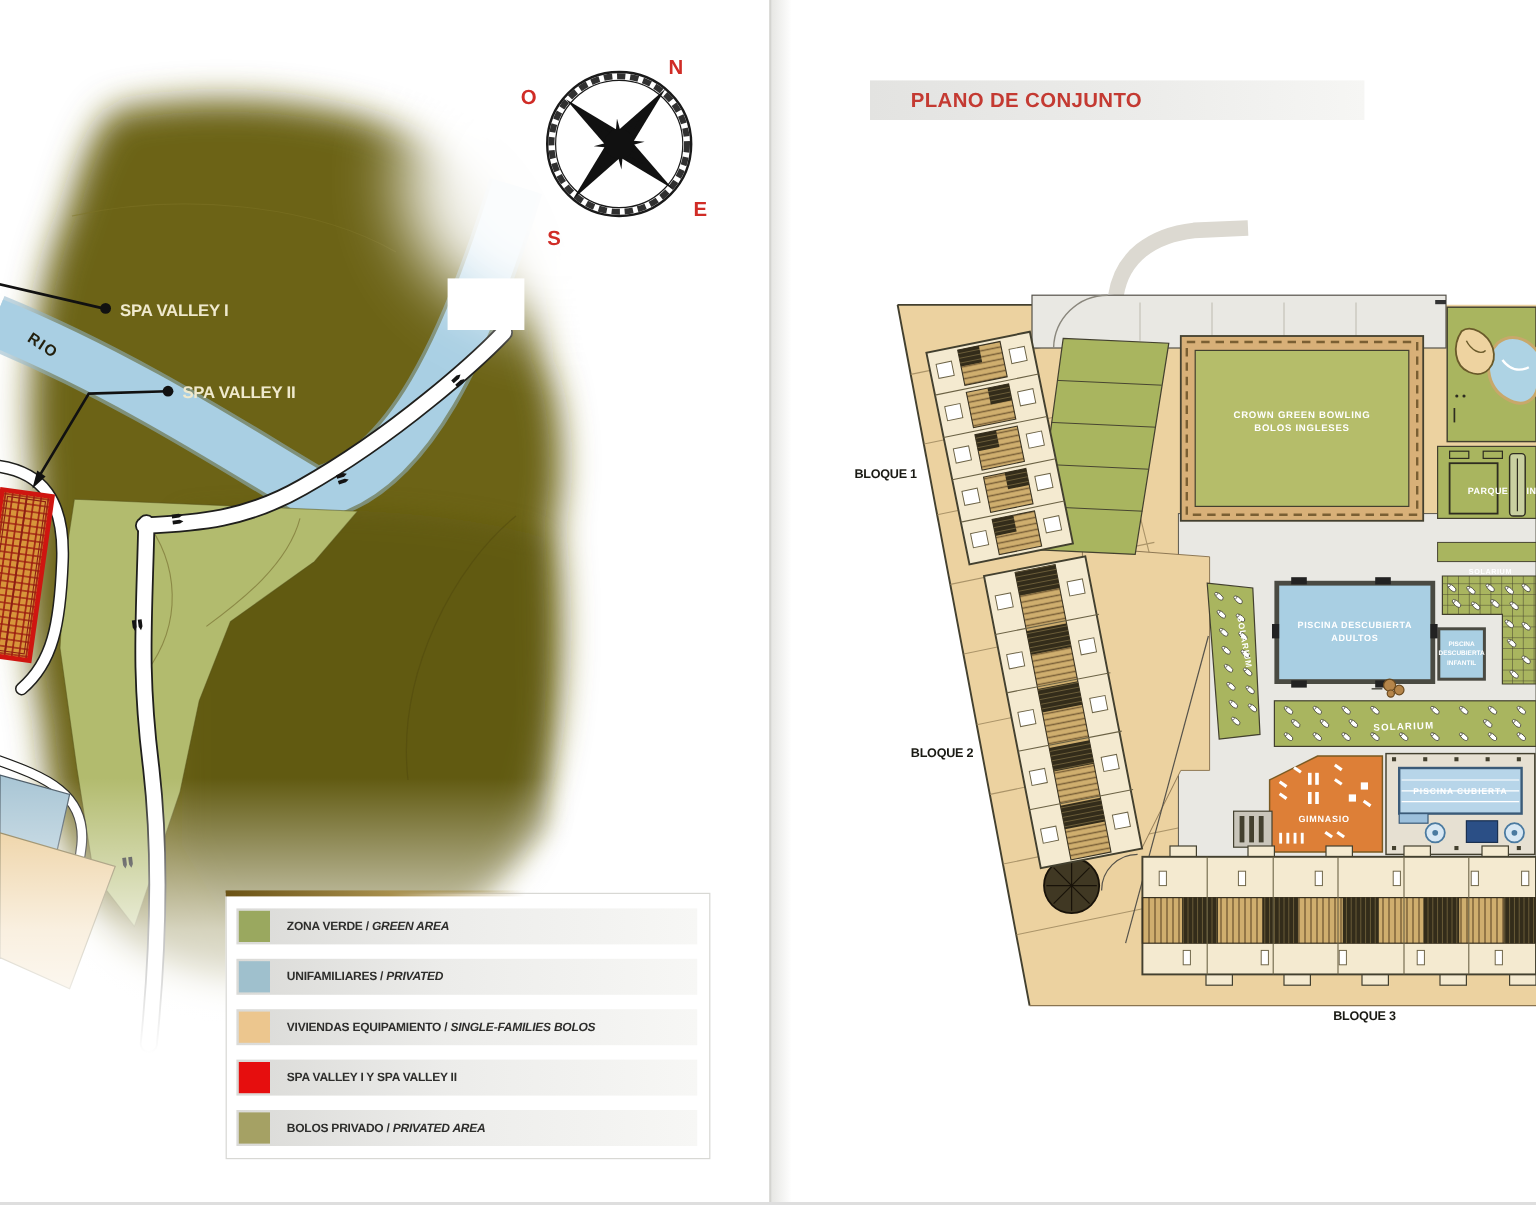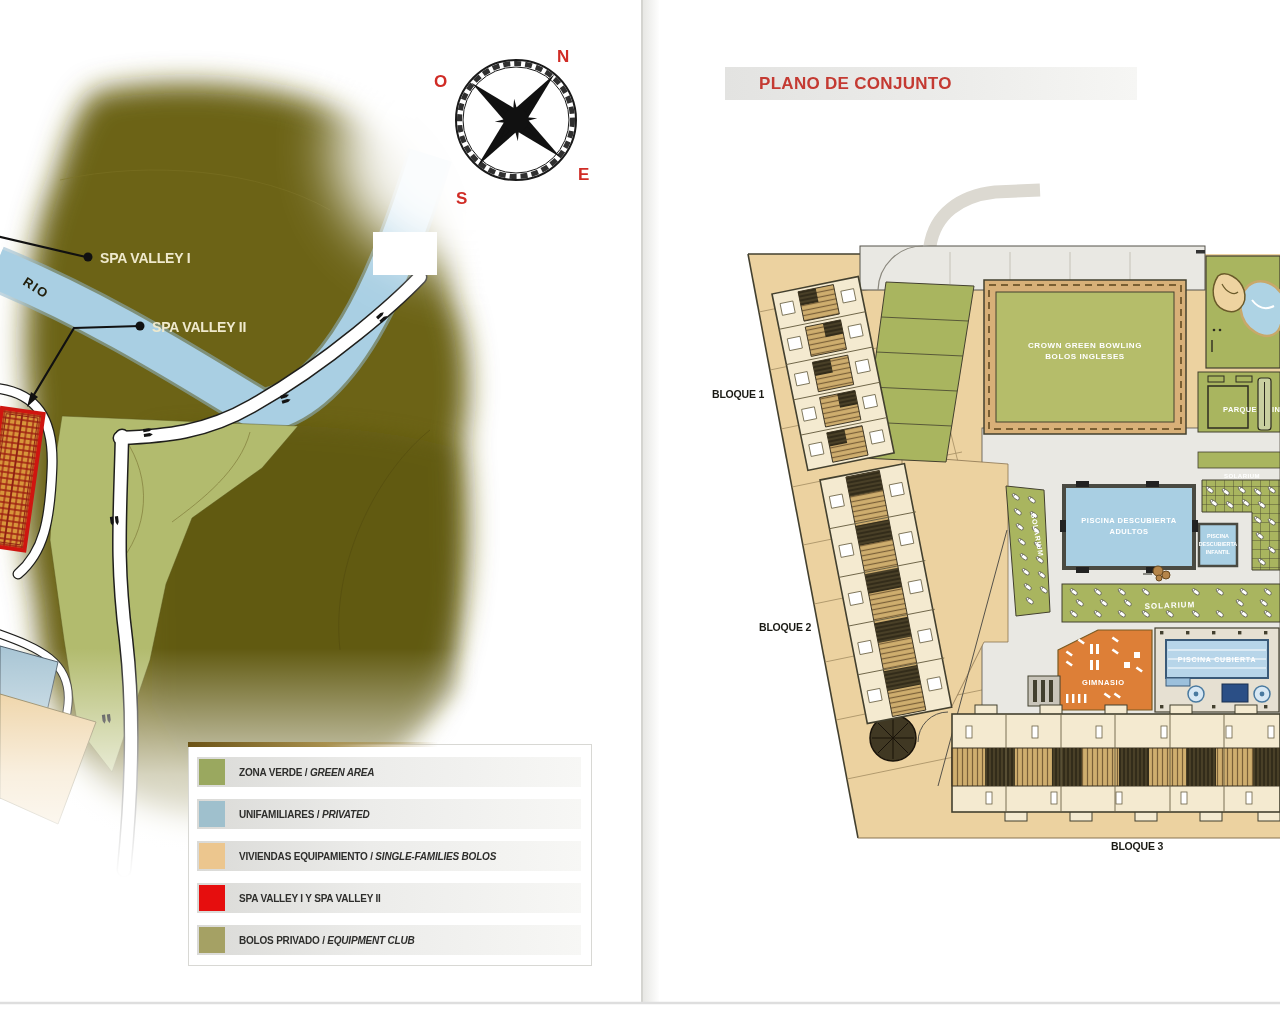--- a/index.html
+++ b/index.html
@@ -538,16 +538,16 @@
   <div class="legend-row">
     <span class="swatch sw2"></span>
     <span class="legend-text"><span>VIVIENDAS EQUIPAMIENTO / </span><span class="en">SINGLE-FAMILIES BOLOS</span></span>
   </div>
   <div class="legend-row">
     <span class="swatch sw3"></span>
     <span class="legend-text"><span>SPA VALLEY I Y SPA VALLEY II</span><span class="en"></span></span>
   </div>
   <div class="legend-row">
     <span class="swatch sw4"></span>
-    <span class="legend-text"><span>BOLOS PRIVADO / </span><span class="en">EQUIPMENT CLUB</span></span>
+    <span class="legend-text"><span>BOLOS PRIVADO / </span><span class="en">PRIVATED AREA</span></span>
   </div>
 </div>
 </div>
 
 </body></html>

